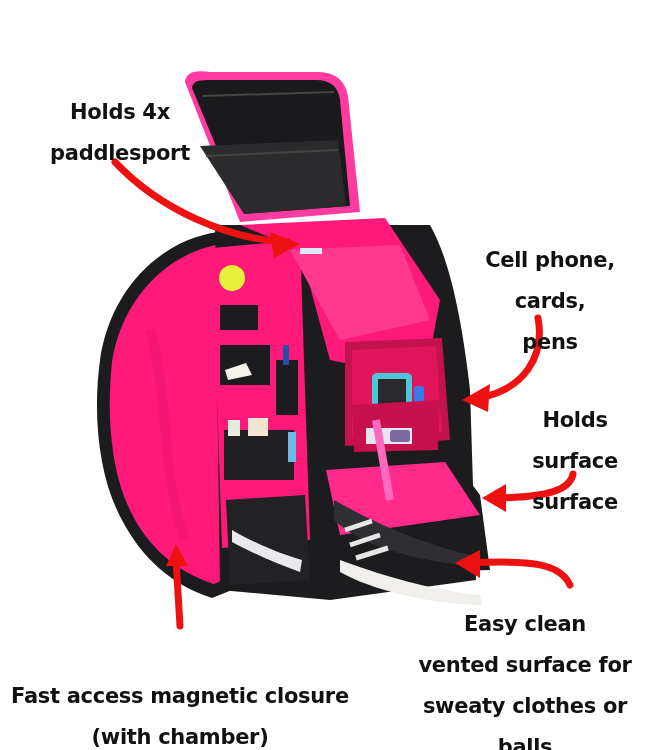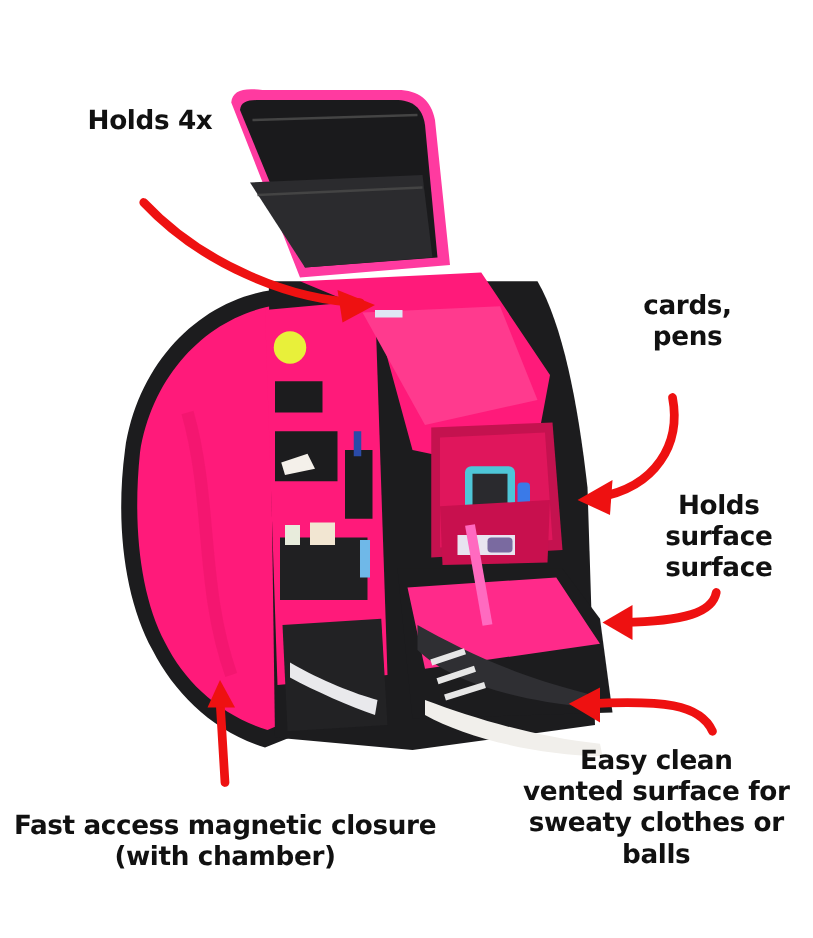--- a/index.html
+++ b/index.html
@@ -2,21 +2,21 @@
 <html><head>
 <meta charset="utf-8">
 <style>
   html, body { margin: 0; padding: 0; background: #ffffff; }
   body { width: 650px; height: 750px; position: relative; overflow: hidden; font-family: "DejaVu Sans", sans-serif; }
   .stage { position: absolute; left: 0; top: 0; width: 650px; height: 750px; }
   .label {
     position: absolute; text-align: center; font-weight: bold; color: #111111;
     font-size: 21px; line-height: 25px; letter-spacing: -0.3px;
   }
-  .label span { display: block; }
+  .label span { display: block; margin-top: 16px; }
   svg.art { position: absolute; left: 0; top: 0; }
 </style>
 </head>
 <body>
 
 <div class="stage">
 
   <svg class="art" width="650" height="750" viewBox="0 0 650 750">
 
     <g>
@@ -87,34 +87,36 @@
       <polygon points="300,244 270,232 274,258"></polygon>
       <polygon points="462,400 490,384 488,412"></polygon>
       <polygon points="482,498 506,484 506,512"></polygon>
       <polygon points="455,563 480,550 480,578"></polygon>
       <polygon points="176,544 166,566 188,566"></polygon>
     </g>
   </svg>
 
   <div class="label" style="left:20px; top:84px; width:200px;">
     <span>Holds 4x</span>
+    <span>paddlesport</span>
   </div>
 
   <div class="label" style="left:455px; top:232px; width:190px;">
+    <span>Cell phone,</span>
     <span>cards,</span>
     <span>pens</span>
   </div>
 
   <div class="label" style="left:510px; top:392px; width:130px;">
     <span>Holds</span>
     <span>surface</span>
     <span>surface</span>
   </div>
 
-  <div class="label" style="left:0px; top:648px; width:360px;">
+  <div class="label" style="left:0px; top:668px; width:360px;">
     <span>Fast access magnetic closure</span>
     <span>(with chamber)</span>
   </div>
 
   <div class="label" style="left:410px; top:596px; width:230px;">
     <span>Easy clean</span>
     <span>vented surface for</span>
     <span>sweaty clothes or</span>
     <span>balls</span>
   </div>

